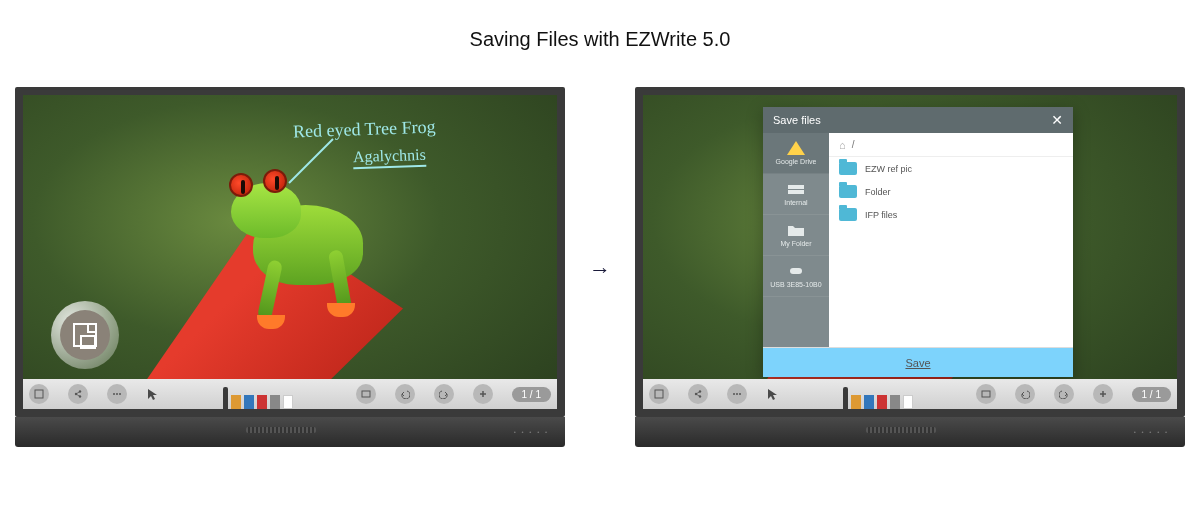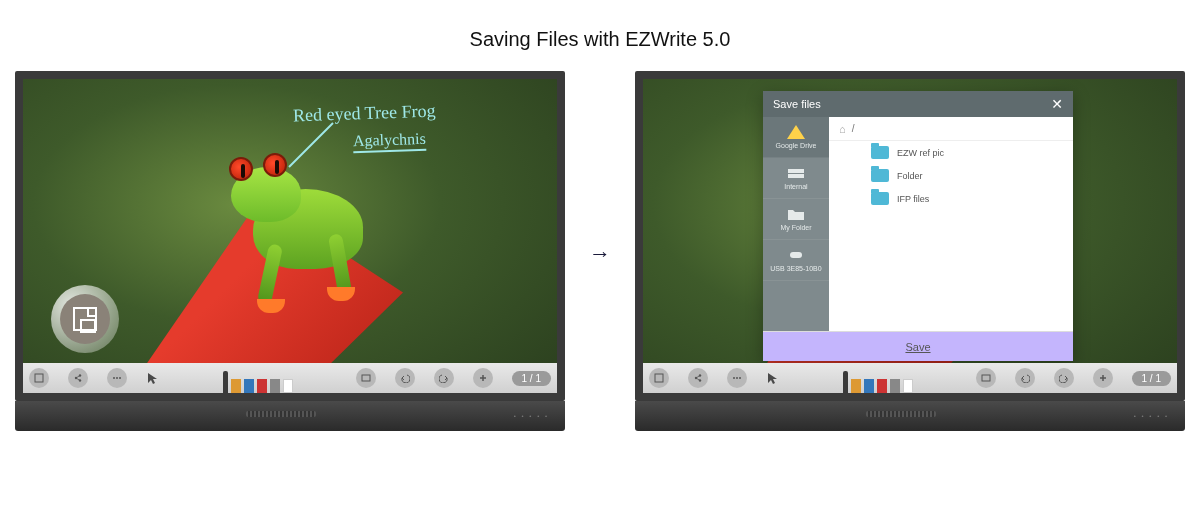--- a/index.html
+++ b/index.html
@@ -8,21 +8,21 @@
     height: 520px;
     background: #fff;
     font-family: -apple-system, BlinkMacSystemFont, "Segoe UI", Arial, sans-serif;
     position: relative;
   }
   .title {
     text-align: center;
     font-size: 20px;
     font-weight: 500;
     padding-top: 28px;
-    padding-bottom: 20px;
+    padding-bottom: 36px;
     color: #111;
   }
   .stage {
     display: flex;
     align-items: center;
     justify-content: center;
     gap: 24px;
   }
   .panel-wrap { width: 550px; }
   .display {
@@ -313,21 +313,21 @@
   .crumb {
     height: 24px;
     display: flex;
     align-items: center;
     gap: 6px;
     padding: 0 10px;
     color: #777;
     border-bottom: 1px solid #eee;
   }
   .home-ico { font-size: 11px; color: #aaa; }
-  .flist { flex: 1; overflow: hidden; padding-left: 32px; }
+  .flist { flex: 1; overflow: hidden; }
   .frow {
     display: flex;
     align-items: center;
     gap: 8px;
     padding: 5px 10px;
     color: #555;
     font-size: 9px;
   }
   .folder-ico {
     width: 18px; height: 13px;
@@ -338,21 +338,21 @@
   .folder-ico::before {
     content: "";
     position: absolute;
     left: 0; top: -3px;
     width: 8px; height: 4px;
     background: #4fb8d6;
     border-radius: 1px 1px 0 0;
   }
   .dlg-footer {
     height: 30px;
-    background: #c4b5fd;
+    background: #7dd3fc;
     display: flex;
     align-items: center;
     justify-content: center;
     color: #555;
     font-size: 11px;
     border-top: 1px solid #ddd;
     text-decoration: underline;
   }
 
   

